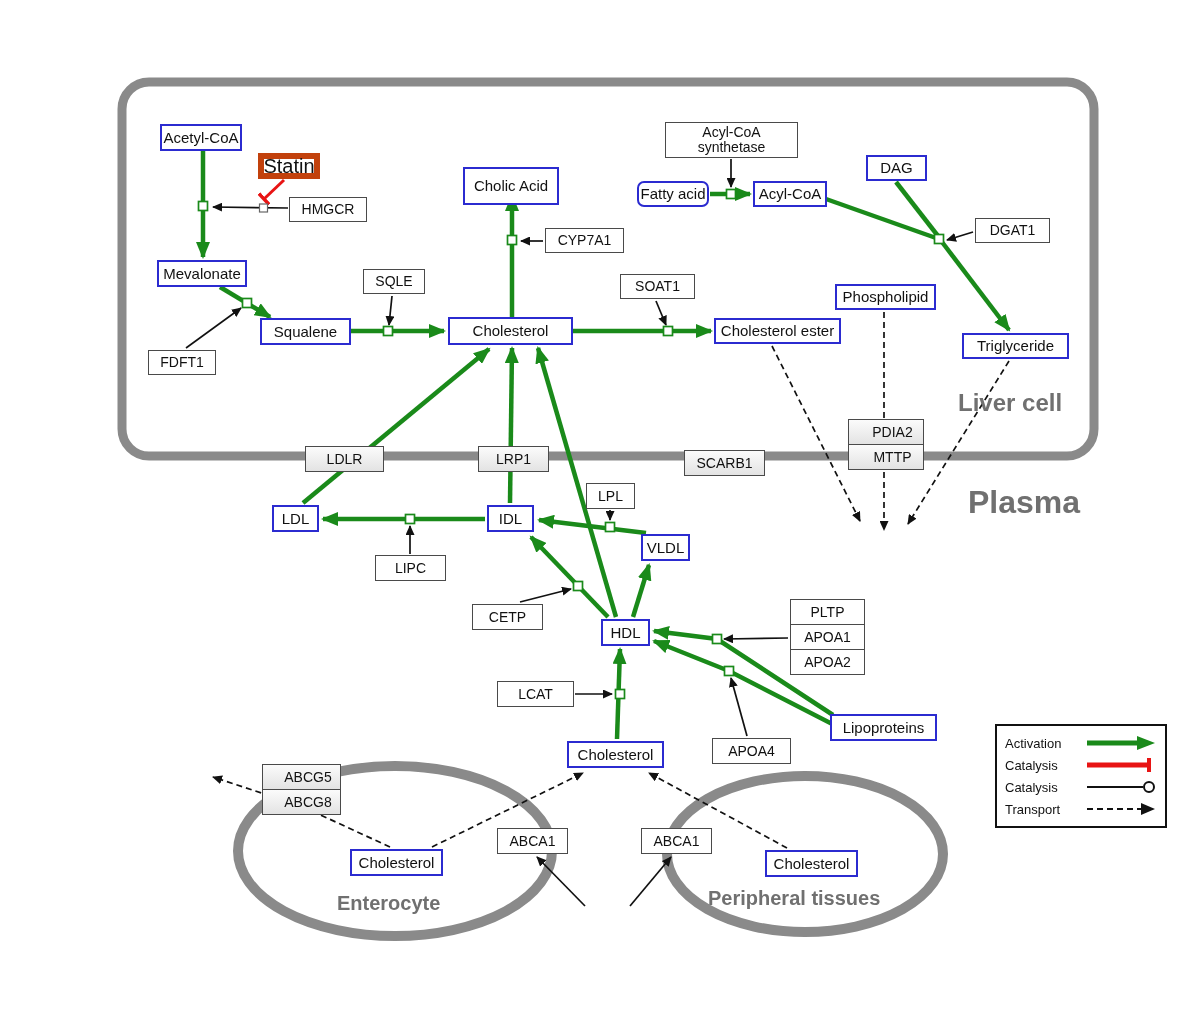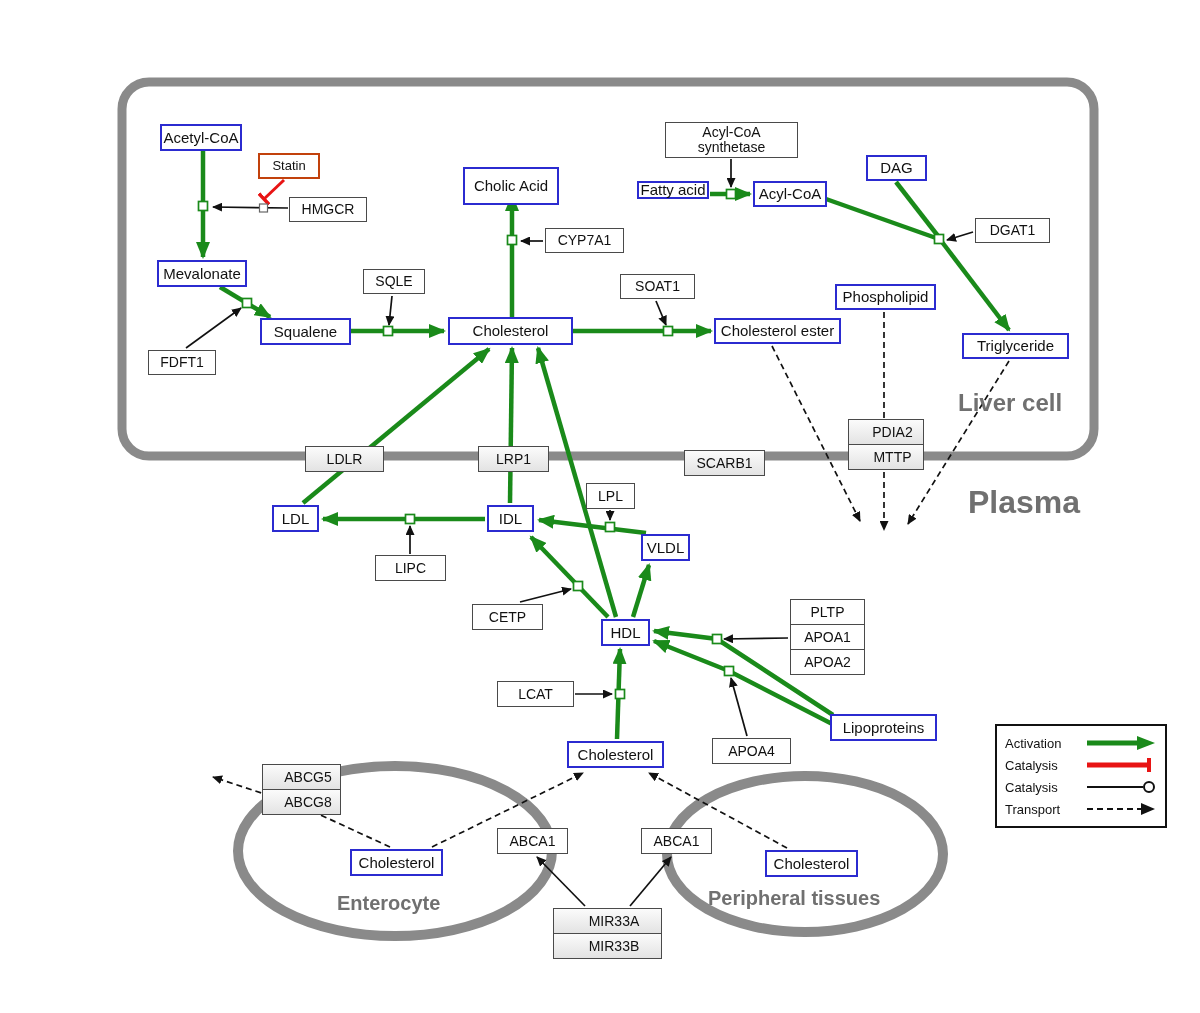--- a/index.html
+++ b/index.html
@@ -2,21 +2,21 @@
 <html><head>
 <meta charset="utf-8">
 <style>
   html,body{margin:0;padding:0;background:#fff;}
   #canvas{position:relative;width:1200px;height:1013px;background:#fff;overflow:hidden;
           font-family:"Liberation Sans",sans-serif;color:#111;margin-top:36px;}
   svg.layer{position:absolute;left:0;top:0;}
   .node{position:absolute;box-sizing:border-box;display:flex;align-items:center;justify-content:center;
         background:#fff;border:1px solid #4a4a4a;font-size:14px;line-height:1.05;text-align:center;}
   .blue{border:2px solid #2b2bd0;font-size:15px;}
-  .red{border:2px solid #c2410c;font-size:13px;}
+  .red{border:6px solid #c2410c;font-size:20px;}
   .mem{background:linear-gradient(#fbfbfb,#e3e3e3);}
   .stack{position:absolute;box-sizing:border-box;display:flex;flex-direction:column;}
   .stack .cell{box-sizing:border-box;flex:1;display:flex;align-items:center;justify-content:center;
         border:1px solid #4a4a4a;background:#fff;font-size:14px;margin-top:-1px;}
   .stack .cell:first-child{margin-top:0;}
   .stack.mem .cell{background:linear-gradient(#fbfbfb,#e3e3e3);padding-left:13px;}
   .twoline{flex-direction:column;}
   .grid2{position:absolute;display:grid;grid-template-columns:1fr 1fr;box-sizing:border-box;}
   .grid2 .cell{box-sizing:border-box;display:flex;align-items:center;justify-content:center;
         border:1px solid #4a4a4a;background:#fff;font-size:14px;margin-left:-1px;margin-top:-1px;}
@@ -120,21 +120,21 @@
   <div class="node red" style="left:258px;top:117px;width:62px;height:26px;">Statin</div>
   <div class="node" style="left:289px;top:161px;width:78px;height:25px;">HMGCR</div>
   <div class="node blue" style="left:157px;top:224px;width:90px;height:27px;">Mevalonate</div>
   <div class="node" style="left:148px;top:314px;width:68px;height:25px;">FDFT1</div>
   <div class="node blue" style="left:260px;top:282px;width:91px;height:27px;">Squalene</div>
   <div class="node" style="left:363px;top:233px;width:62px;height:25px;">SQLE</div>
   <div class="node blue" style="left:448px;top:281px;width:125px;height:28px;">Cholesterol</div>
   <div class="node blue" style="left:463px;top:131px;width:96px;height:38px;">Cholic Acid</div>
   <div class="node" style="left:545px;top:192px;width:79px;height:25px;">CYP7A1</div>
   <div class="node" style="left:620px;top:238px;width:75px;height:25px;">SOAT1</div>
-  <div class="node blue" style="left:637px;top:145px;width:72px;height:18px;">Fatty acid</div>
+  <div class="node blue" style="left:637px;top:145px;width:72px;height:26px;border-radius:7px;">Fatty acid</div>
   <div class="node twoline" style="left:665px;top:86px;width:133px;height:36px;">
     <span>Acyl-CoA</span>
     <span>synthetase</span>
   </div>
   <div class="node blue" style="left:753px;top:145px;width:74px;height:26px;">Acyl-CoA</div>
   <div class="node blue" style="left:866px;top:119px;width:61px;height:26px;">DAG</div>
   <div class="node" style="left:975px;top:182px;width:75px;height:25px;">DGAT1</div>
   <div class="node blue" style="left:835px;top:248px;width:101px;height:26px;">Phospholipid</div>
   <div class="node blue" style="left:714px;top:282px;width:127px;height:26px;">Cholesterol ester</div>
   <div class="node blue" style="left:962px;top:297px;width:107px;height:26px;">Triglyceride</div>
@@ -172,24 +172,20 @@
   <div class="stack mem" style="left:262px;top:728px;width:79px;height:51px;">
     <div class="cell">ABCG5</div>
     <div class="cell">ABCG8</div>
   </div>
 
   <div class="node blue" style="left:350px;top:813px;width:93px;height:27px;">Cholesterol</div>
   <div class="node" style="left:497px;top:792px;width:71px;height:26px;">ABCA1</div>
   <div class="node" style="left:641px;top:792px;width:71px;height:26px;">ABCA1</div>
   <div class="node blue" style="left:765px;top:814px;width:93px;height:27px;">Cholesterol</div>
 
-  <div class="stack mem" style="left:553px;top:872px;width:109px;height:51px;">
-    <div class="cell">MIR33A</div>
-    <div class="cell">MIR33B</div>
-  </div>
 
   <div class="complabel" style="left:958px;top:353px;font-size:24px;">Liver cell</div>
   <div class="complabel" style="left:968px;top:448px;font-size:32px;">Plasma</div>
   <div class="complabel" style="left:337px;top:856px;font-size:20px;">Enterocyte</div>
   <div class="complabel" style="left:708px;top:851px;font-size:20px;">Peripheral tissues</div>
 
   <div id="legend">
     <div class="lrow">
       <span>Activation</span>
       <svg width="72" height="16">

